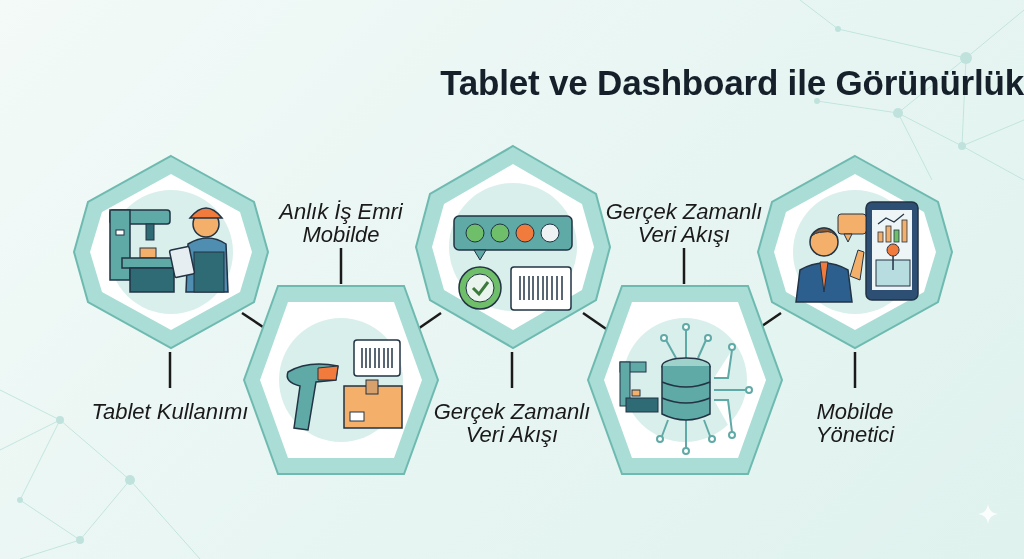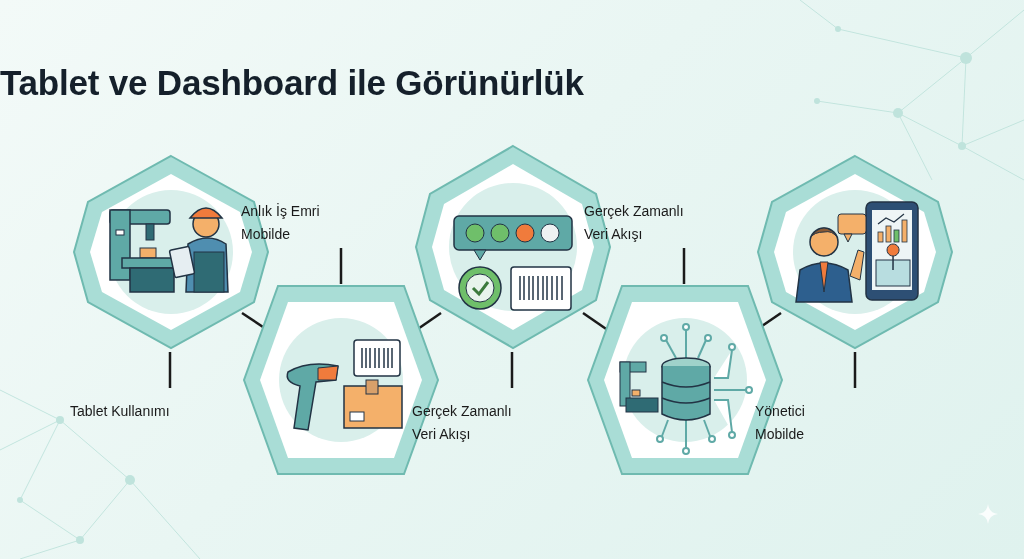--- a/index.html
+++ b/index.html
@@ -1,24 +1,24 @@
 <!DOCTYPE html>
 <html><head>
 <meta charset="utf-8">
 <style>
   html,body{margin:0;padding:0;}
   body{width:1024px;height:559px;overflow:hidden;position:relative;
     background:linear-gradient(135deg,#f3faf8 0%,#e9f6f3 45%,#dff2ee 100%);
     font-family:"Liberation Sans","DejaVu Sans",sans-serif;color:#111;}
   .bg-net{position:absolute;left:0;top:0;width:1024px;height:559px;}
-  .title{position:absolute;left:0;top:40px;width:1024px;text-align:left;
+  .title{position:absolute;left:0;top:40px;width:1024px;text-align:right;
     font-family:"Liberation Sans",sans-serif;font-weight:700;font-size:35px;
     color:#15202b;letter-spacing:-0.2px;}
   .hex{position:absolute;}
-  .label{position:absolute;font-size:14px;line-height:23px;color:#1a1a1a;}
+  .label{position:absolute;text-align:center;font-size:22px;line-height:23px;color:#1a1a1a;font-style:italic;}
   .sparkle{position:absolute;left:978px;top:504px;width:20px;height:20px;}
 </style>
 </head>
 <body>
 
 <svg class="bg-net" viewBox="0 0 1024 559">
   <g stroke="#bfe3dc" stroke-width="1" fill="none" opacity="0.9">
     <line x1="838" y1="29" x2="966" y2="58"></line>
       <line x1="966" y1="58" x2="898" y2="113"></line>
     <line x1="898" y1="113" x2="817" y2="101"></line>
@@ -210,19 +210,19 @@
 </div>
 <div class="label" style="left:412px;top:400px;width:200px;">
   <div>Gerçek Zamanlı</div>
   <div>Veri Akışı</div>
 </div>
 <div class="label" style="left:584px;top:200px;width:200px;">
   <div>Gerçek Zamanlı</div>
   <div>Veri Akışı</div>
 </div>
 <div class="label" style="left:755px;top:400px;width:200px;">
+  <div>Mobilde</div>
   <div>Yönetici</div>
-  <div>Mobilde</div>
 </div>
 
 <svg class="sparkle" viewBox="0 0 20 20">
   <path d="M10 0 Q11 9 20 10 Q11 11 10 20 Q9 11 0 10 Q9 9 10 0 Z" fill="#ffffff" opacity="0.85"></path>
 </svg>
 
 </body></html>

